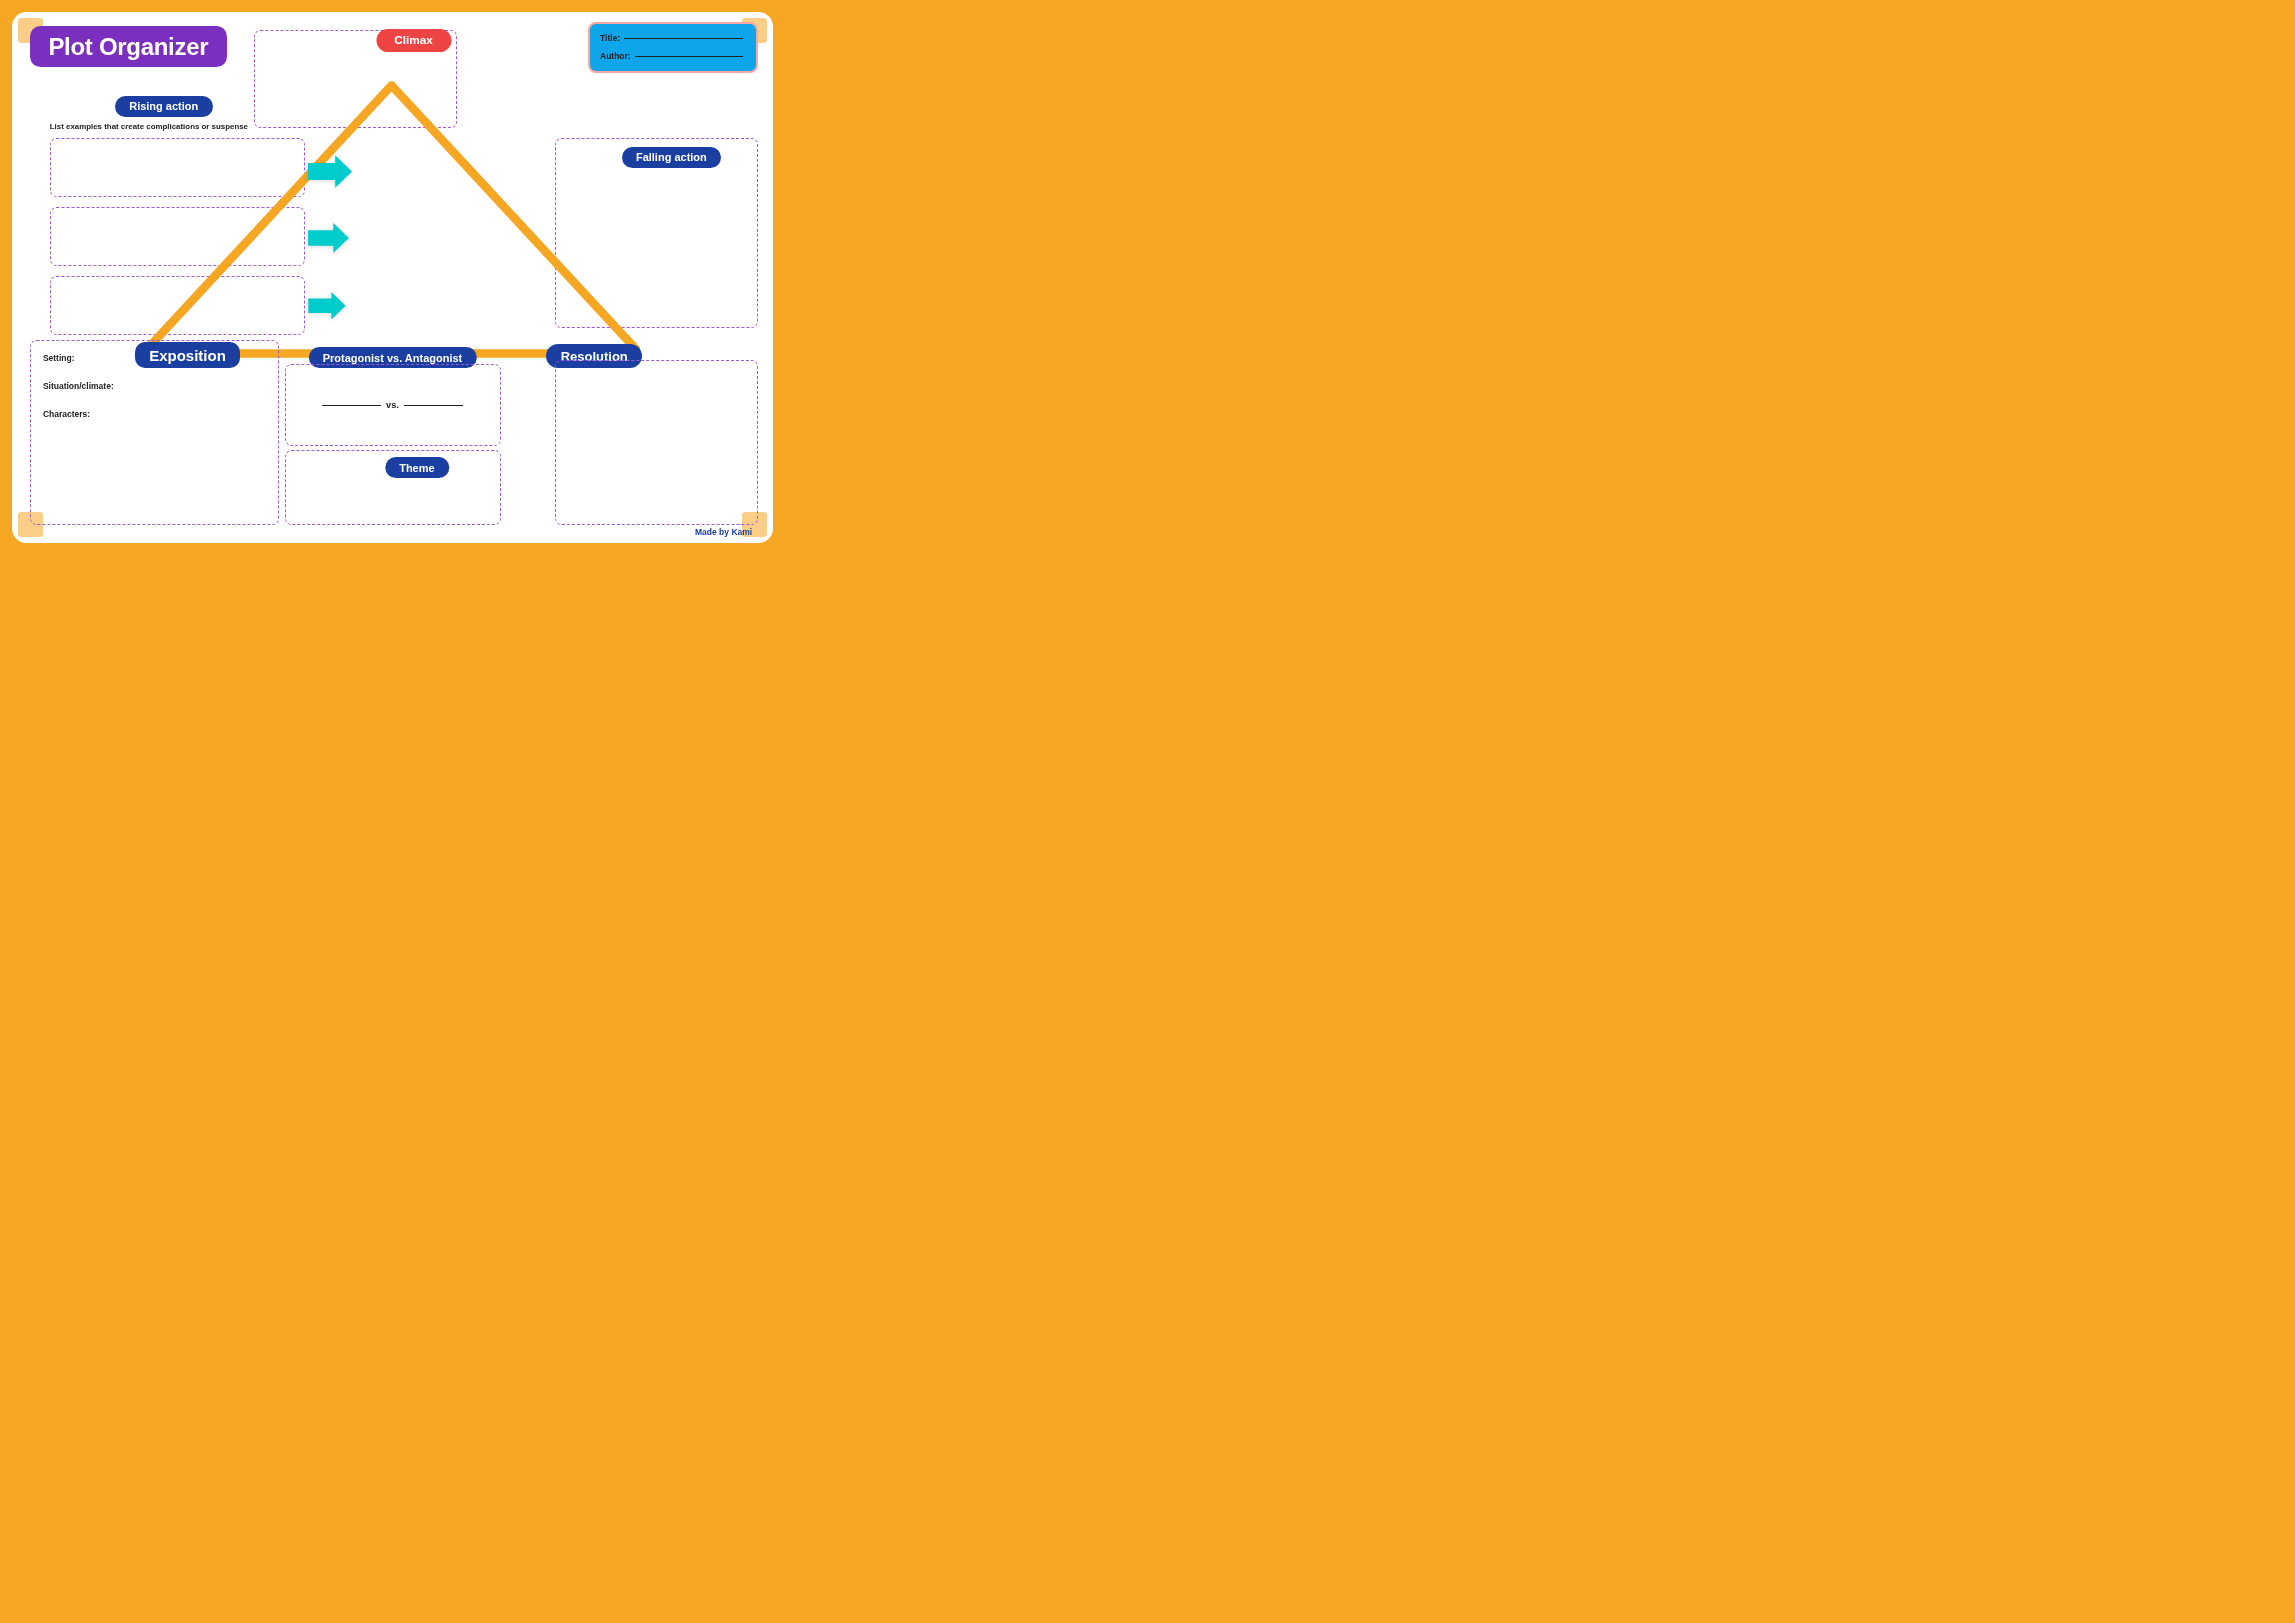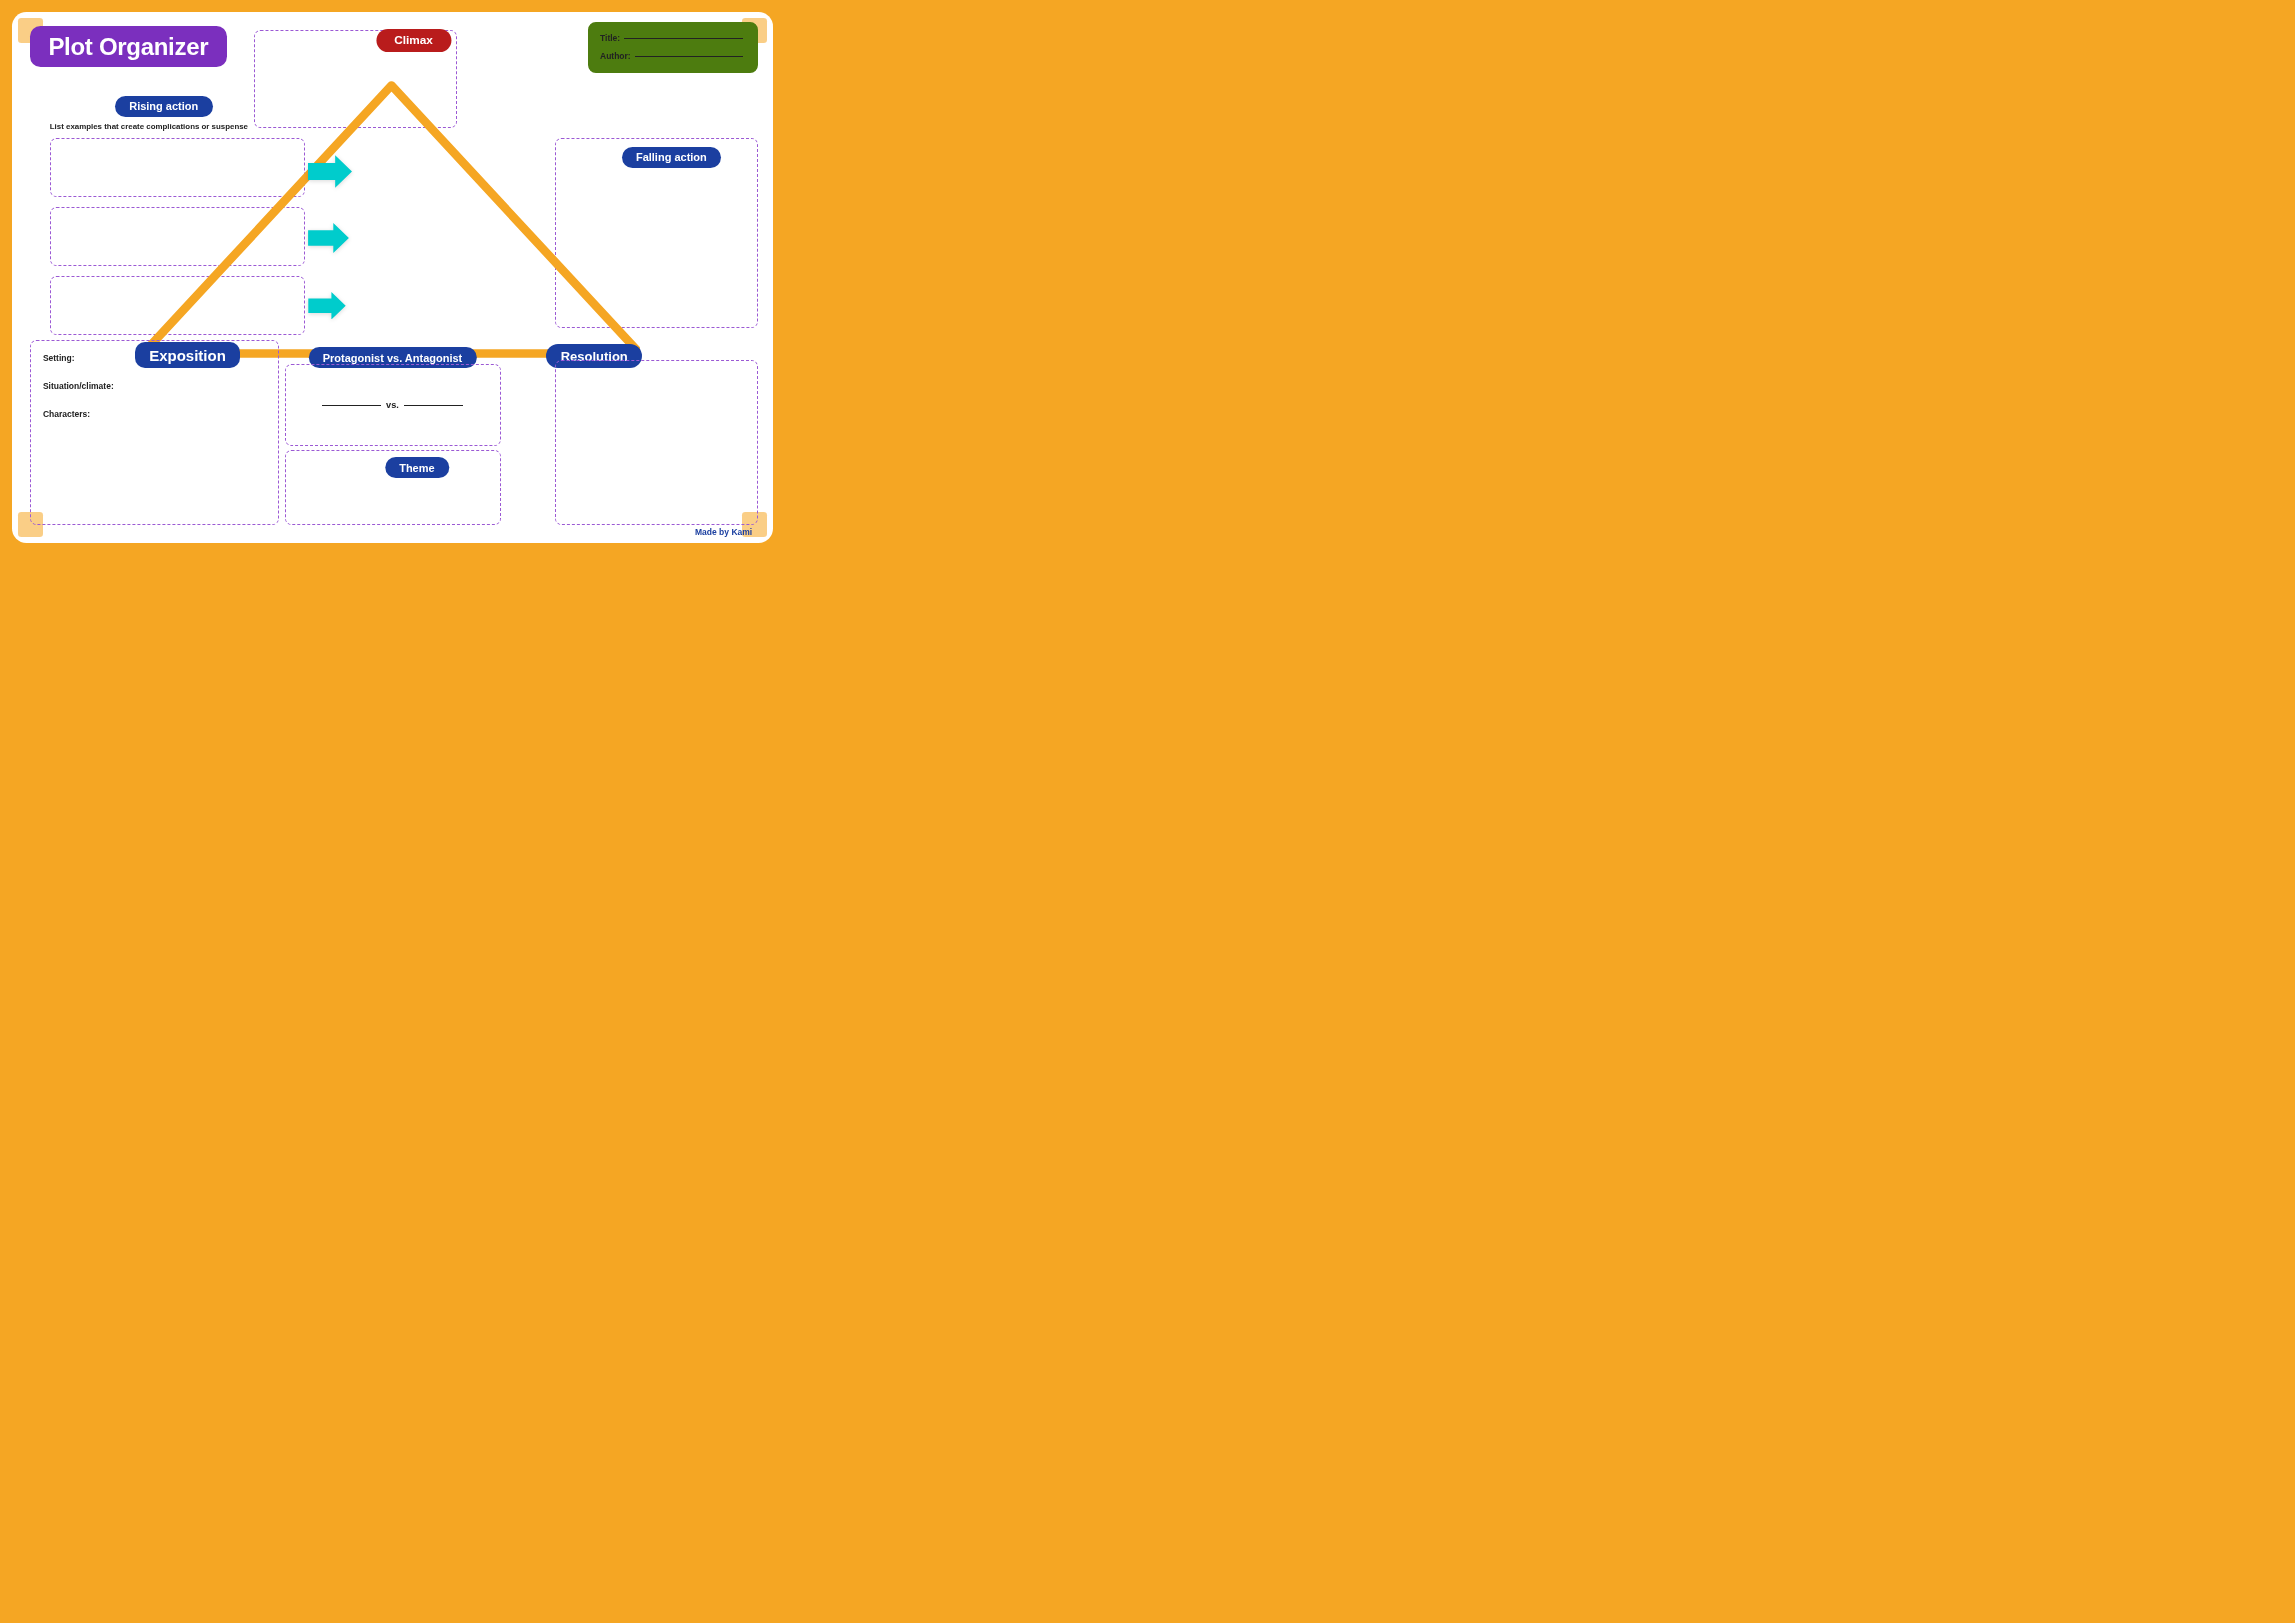--- a/index.html
+++ b/index.html
@@ -53,25 +53,25 @@
       font-size: 24px;
       font-weight: 900;
       letter-spacing: -0.3px;
     }
 
     
     .info-box {
       position: absolute;
       top: 10.5px;
       right: 15.7px;
-      border: 2px solid #4d7c0f;
+      border: 2px solid #fca5a5;
       border-radius: 7.9px;
       padding: 9.2px 13px 9.2px 10.5px;
       width: 170px;
-      background: #4d7c0f;
+      background: #0ea5e9;
     }
     .info-box .info-line {
       font-size: 8.5px;
       font-weight: 700;
       color: #222;
       margin-bottom: 7.9px;
       display: flex;
       align-items: center;
     }
     .info-box .info-line:last-child { margin-bottom: 0; }
@@ -82,21 +82,21 @@
       height: 0.7px;
       display: inline-block;
     }
 
     
     .climax-badge {
       position: absolute;
       top: 17px;
       left: 50%;
       transform: translateX(-22%);
-      background: #b91c1c;
+      background: #ef4444;
       border-radius: 19.6px;
       padding: 4.6px 18.3px;
       color: #fff;
       font-size: 11.8px;
       font-weight: 800;
     }
 
     
     .climax-box {
       position: absolute;

